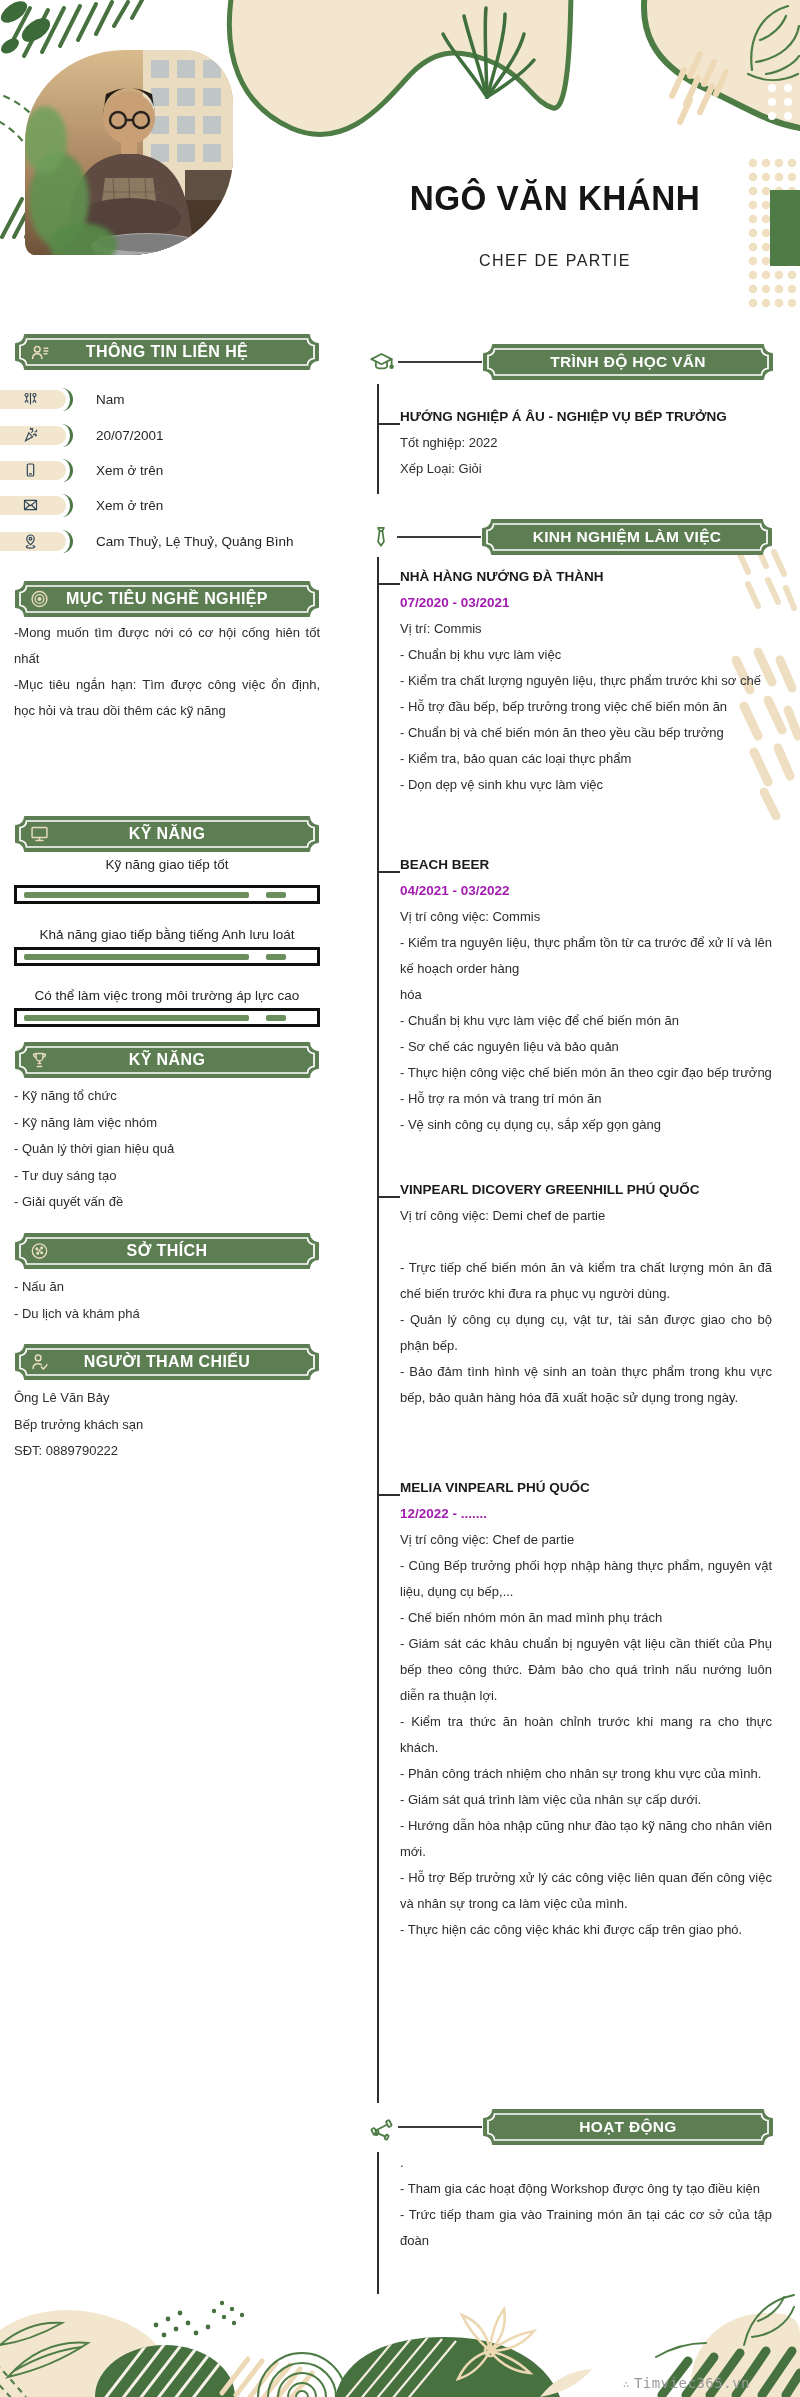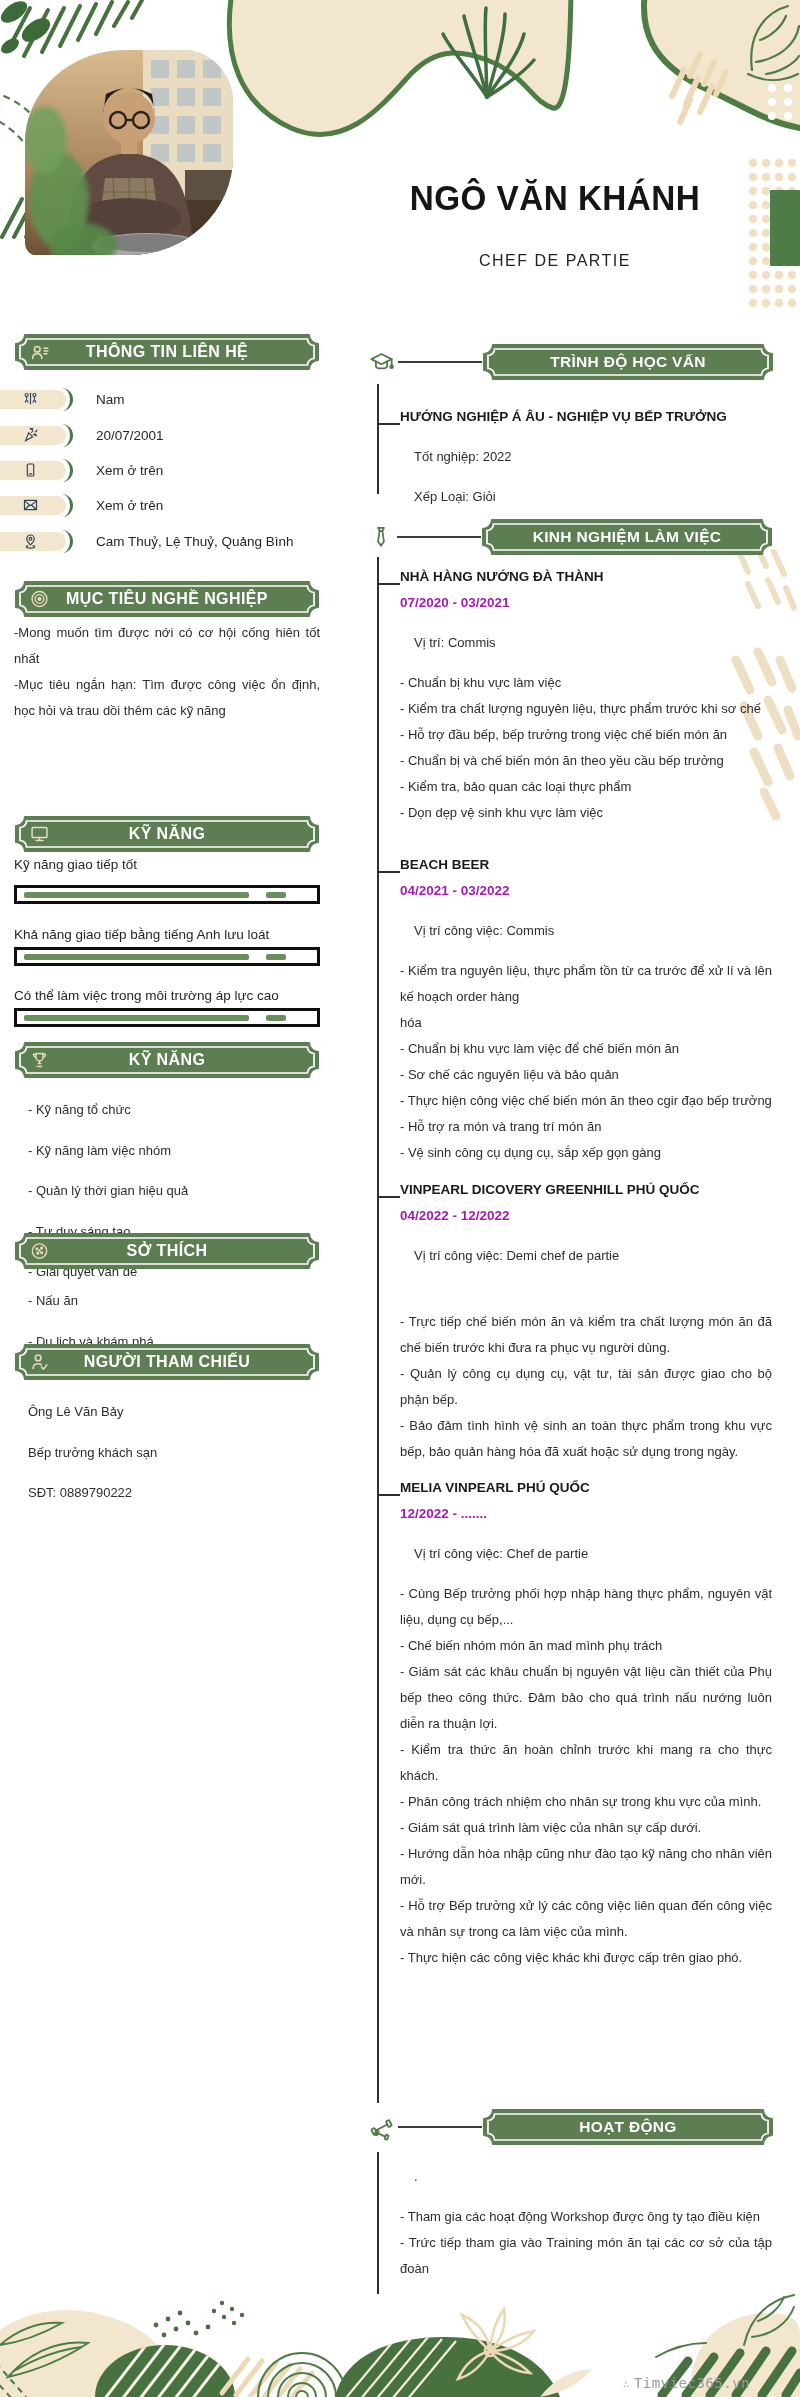--- a/index.html
+++ b/index.html
@@ -31,25 +31,25 @@
   .lbanner .btitle{line-height:38px;font-size:16px;letter-spacing:.4px;}
 
   .crow{position:absolute;left:-14px;height:20px;display:flex;align-items:center;}
   .pill{position:relative;width:66px;height:19px;background:#f2e6cf;
         border-radius:0 11px 11px 0;flex:0 0 auto;}
   .pill::after{content:'';position:absolute;right:-7px;top:-2px;width:12px;height:23px;
         border-right:3.5px solid #4a7743;border-radius:0 14px 14px 0;}
   .picon{position:absolute;left:22px;top:50%;transform:translateY(-50%);color:#31475a;line-height:0;}
   .cval{margin-left:30px;font-size:13.5px;color:#262626;white-space:nowrap;}
 
-  .txt{font-size:13px;line-height:26px;color:#2d2d2d;white-space:pre-line;margin:14px;}
+  .txt{font-size:13px;line-height:26px;color:#2d2d2d;white-space:pre-line;margin:0;}
   .just{text-align:justify;}
   .para{margin:0 0 0 0;}
 
-  .slabel{position:absolute;left:0;width:306px;font-size:13.5px;color:#262626;}
+  .slabel{position:absolute;left:0;width:306px;font-size:13.5px;color:#262626;text-align:center;}
   .sbar{position:absolute;left:0;width:300px;height:13px;border:3px solid #0e0e0e;background:#fff;}
   .sbar .fill{position:absolute;left:7px;top:3.5px;height:6px;background:#6a8f5c;border-radius:2px;}
   .sbar .dash{position:absolute;top:3.5px;height:6px;background:#6a8f5c;border-radius:2px;}
 
   .llist{position:absolute;left:0;width:306px;}
   .llist .txt{line-height:26.5px;}
 
   
   .rcol{position:absolute;left:355px;top:0;width:445px;height:2397px;}
   .rhead{position:absolute;left:13px;display:flex;align-items:center;height:40px;}
@@ -540,21 +540,20 @@
 hóa</p>
       <p class="txt just para">- Chuẩn bị khu vực làm việc để chế biến món ăn</p>
       <p class="txt just para">- Sơ chế các nguyên liệu và bảo quản</p>
       <p class="txt just para">- Thực hiện công việc chế biến món ăn theo cgir đạo bếp trưởng</p>
       <p class="txt just para">- Hỗ trợ ra món và trang trí món ăn</p>
       <p class="txt just para">- Vệ sinh công cụ dụng cụ, sắp xếp gọn gàng</p>
     </div>
 
     <div class="rblock" style="top:1177px">
       <div class="etitle">VINPEARL DICOVERY GREENHILL PHÚ QUỐC</div>
-      <div class="edate">04/2022 - 12/2022</div>
       <div class="txt">Vị trí công việc: Demi chef de partie</div>
       <div class="blank"></div>
       <p class="txt just para">- Trực tiếp chế biến món ăn và kiểm tra chất lượng món ăn đã chế biến trước khi đưa ra phục vụ người dùng.</p>
       <p class="txt just para">- Quản lý công cụ dụng cụ, vật tư, tài sản được giao cho bộ phận bếp.</p>
       <p class="txt just para">- Bảo đảm tình hình vệ sinh an toàn thực phẩm trong khu vực bếp, bảo quản hàng hóa đã xuất hoặc sử dụng trong ngày.</p>
     </div>
 
     <div class="rblock" style="top:1475px">
       <div class="etitle">MELIA VINPEARL PHÚ QUỐC</div>
       <div class="edate">12/2022 - .......</div>

